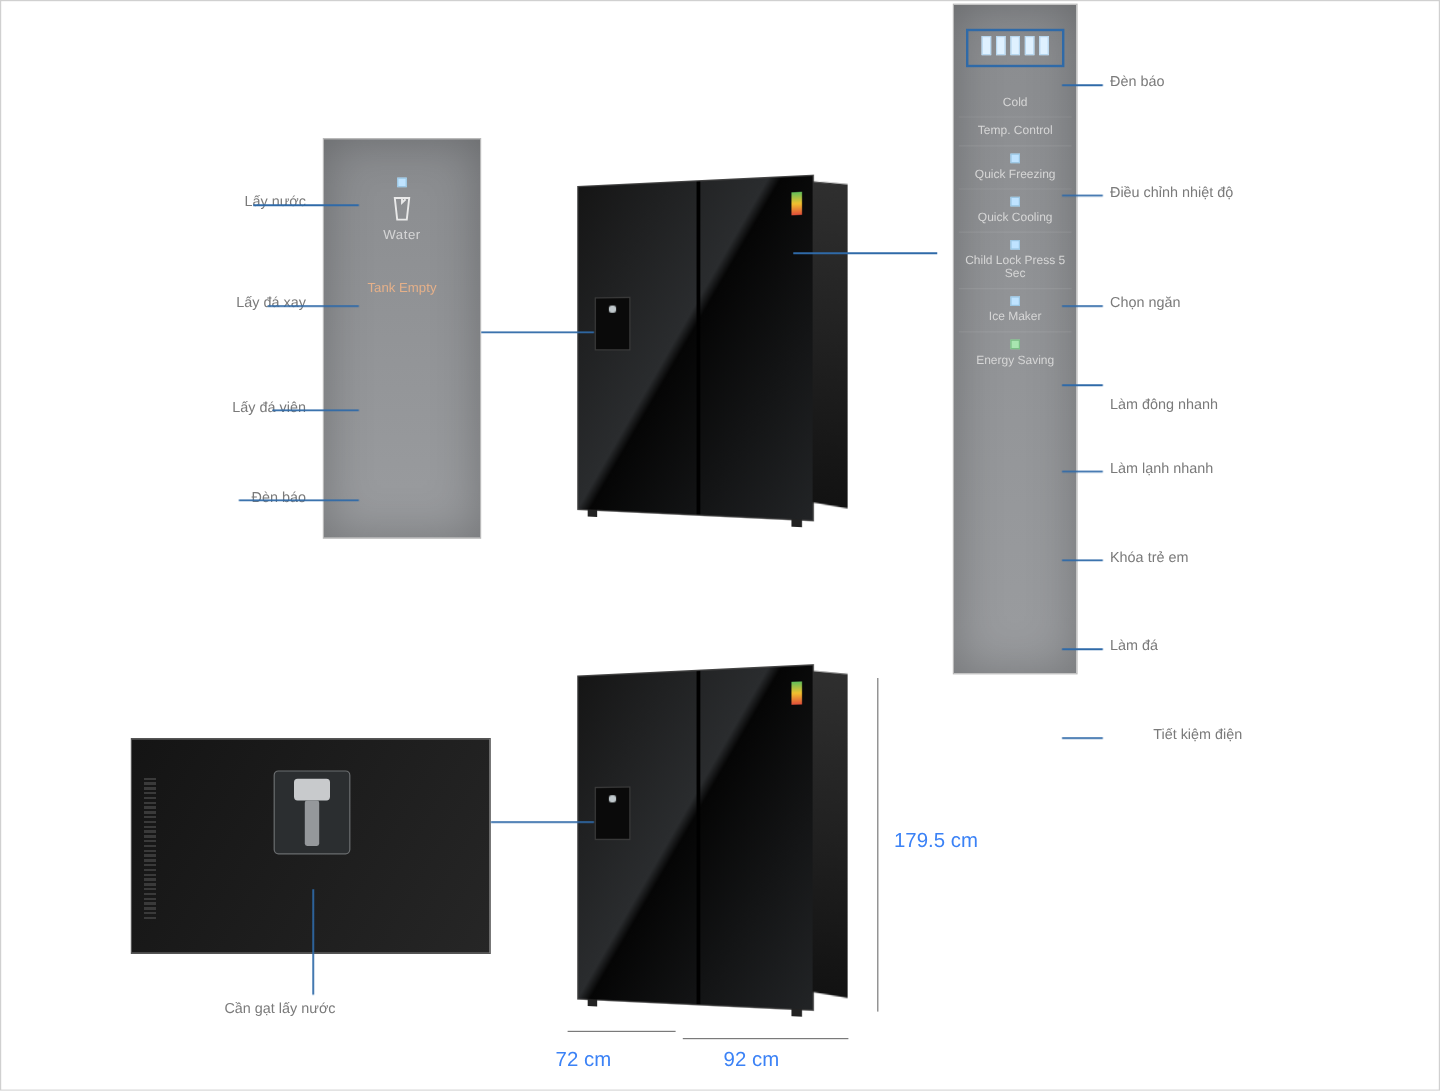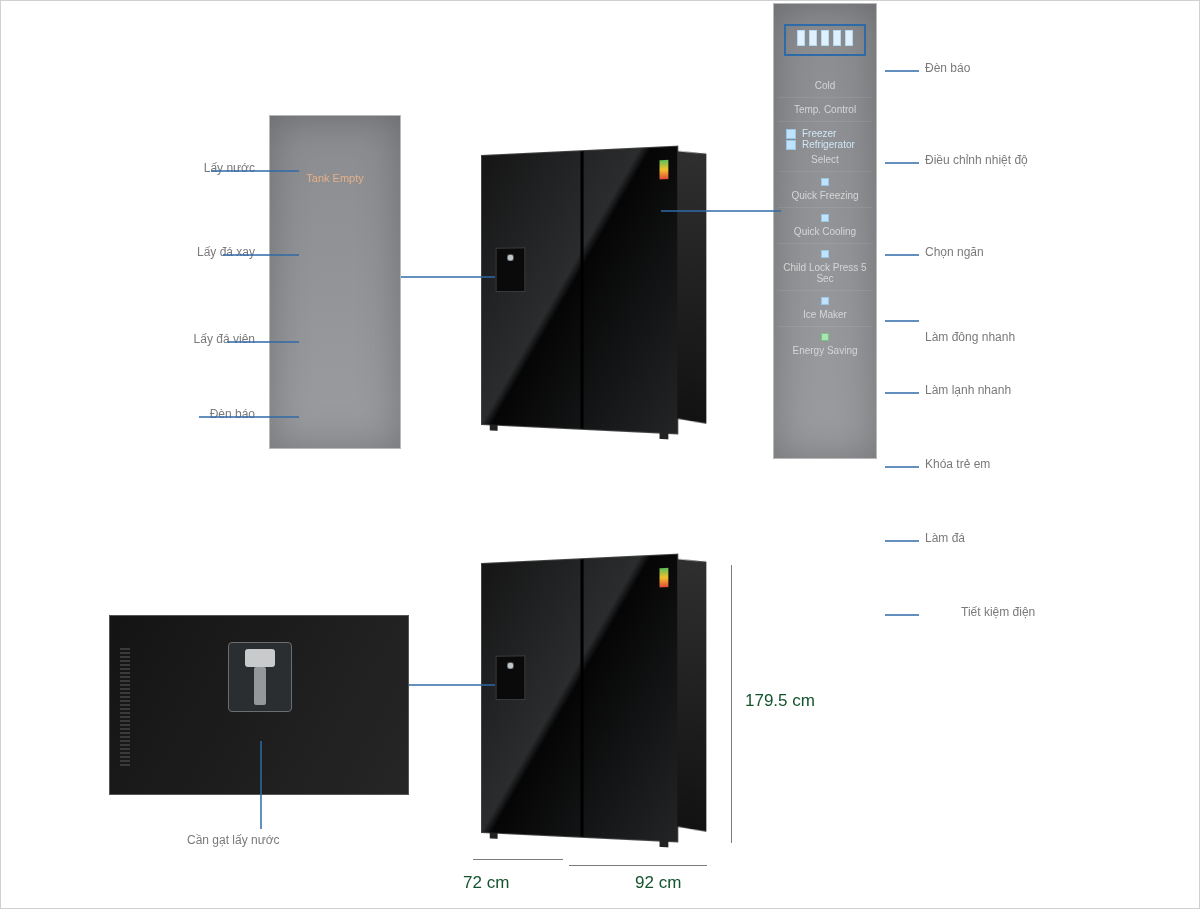--- a/index.html
+++ b/index.html
@@ -55,21 +55,21 @@
   .fridge .dispenser { position:absolute; left:14px; top:92px; width:30px; height:44px;
     background:#0a0a0a; border:1px solid #3a3a3a; }
   .fridge .dispenser::after{content:"";position:absolute;left:50%;top:6px;width:6px;height:6px;
     background:#c0c8cc;border-radius:2px;transform:translateX(-50%);}
   .fridge .feet{position:absolute;left:8px;right:8px;bottom:-6px;height:6px;
     display:flex;justify-content:space-between;}
   .fridge .feet i{width:8px;height:6px;background:#222;}
   
   .dim-v { border-left:1px solid #7a7a7a; }
   .dim-h { border-top:1px solid #7a7a7a; }
-  .dim-label {color:#14532d;font-size:17px;white-space:nowrap;text-align:center;}
+  .dim-label {color:#3b82f6;font-size:17px;white-space:nowrap;text-align:center;}
   
   .leverbox {
     width:300px; height:180px;
     background:linear-gradient(120deg,#141414,#262626);
     border:1px solid #555;
     position:relative;
   }
   .leverbox .slot{
     position:absolute; left:118px; top:26px; width:64px; height:70px;
     background:#2b2e30; border:1px solid #6b6e70; border-radius:4px;
@@ -97,20 +97,30 @@
   .rp-item{padding:6px 0;border-top:1px solid rgba(255,255,255,.08);}
   .rp-item:first-child{border-top:none;}
   .warn{color:#e5b089;font-size:11px;text-align:center;}
 </style>
 </head>
 <body>
 
 <div class="stage">
 
   <div class="panel abs" style="left:268px; top:114px; width:132px; height:334px; padding:24px 10px 10px;">
+    <div class="group">
+      <div class="dot"></div>
+      <div class="ic">
+          <svg class="glass-ic" viewBox="0 0 24 24" width="24" height="24" stroke="#e9e9e9" fill="none" stroke-width="1.6">
+            <path d="M6 3h12l-2 18H8z"></path>
+            <path d="M12 3v4l3-3"></path>
+          </svg>
+        </div>
+      <div class="pbtn-title">Water</div>
+    </div>
     <div class="group" style="margin-top:32px;">
       <div class="warn">Tank Empty</div>
     </div>
   </div>
 
   <div class="callout-label abs" style="left:126px; top:160px; text-align:right; width:128px;">Lấy nước</div>
   <div class="callout-label abs" style="left:126px; top:244px; text-align:right; width:128px;">Lấy đá xay</div>
   <div class="callout-label abs" style="left:126px; top:331px; text-align:right; width:128px;">Lấy đá viên</div>
   <div class="callout-label abs" style="left:126px; top:406px; text-align:right; width:128px;">Đèn báo</div>
 
@@ -119,40 +129,35 @@
       <div class="gap"></div>
       <div class="energy"></div>
       <div class="dispenser"></div>
       <div class="feet">
           <i></i>
           <i></i>
         </div>
     </div>
   </div>
 
-  <div class="panel abs" style="left:772px; top:2px; width:104px; height:456px; padding:14px 4px;">
+  <div class="panel abs" style="left:793px; top:2px; width:104px; height:559px; padding:14px 4px;">
     <div class="rp-item">
       <div class="highlight-box" style="margin:0 6px;">
         <div class="bars">
             <span></span>
             <span></span>
             <span></span>
             <span></span>
             <span></span>
           </div>
       </div>
       <small style="margin-top:24px;">Cold</small>
     </div>
     <div class="rp-item">
       <small>Temp. Control</small>
-    </div>
-    <div class="rp-item" style="text-align:left;">
-      <div class="toggle">Freezer</div>
-      <div class="toggle">Refrigerator</div>
-      <small style="margin-top:4px;">Select</small>
     </div>
     <div class="rp-item">
       <div class="dot"></div>
       <small>Quick Freezing</small>
     </div>
     <div class="rp-item">
       <div class="dot"></div>
       <small>Quick Cooling</small>
     </div>
     <div class="rp-item">
@@ -196,21 +201,21 @@
           <i></i>
           <i></i>
         </div>
     </div>
   </div>
 
   <div class="abs dim-v" style="left:730px; top:564px; height:278px;"></div>
   <div class="dim-label abs" style="left:744px; top:690px;">179.5 cm</div>
 
   <div class="abs dim-h" style="left:568px; top:864px; width:138px;"></div>
-  <div class="dim-label abs" style="left:602px; top:872px;margin-left:32px;">92 cm</div>
+  <div class="dim-label abs" style="left:602px; top:872px;">92 cm</div>
 
   <div class="abs dim-h" style="left:472px; top:858px; width:90px;"></div>
   <div class="dim-label abs" style="left:462px; top:872px;">72 cm</div>
 
   <svg class="leaders" width="1200" height="909">
 
     <line x1="210" y1="170" x2="298" y2="170"></line>
     <line x1="222" y1="254" x2="298" y2="254"></line>
     <line x1="226" y1="341" x2="298" y2="341"></line>
     <line x1="198" y1="416" x2="298" y2="416"></line>

